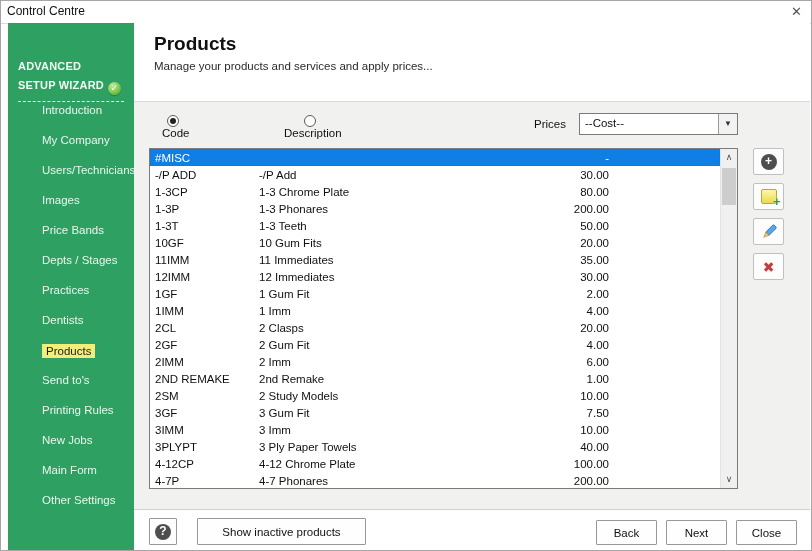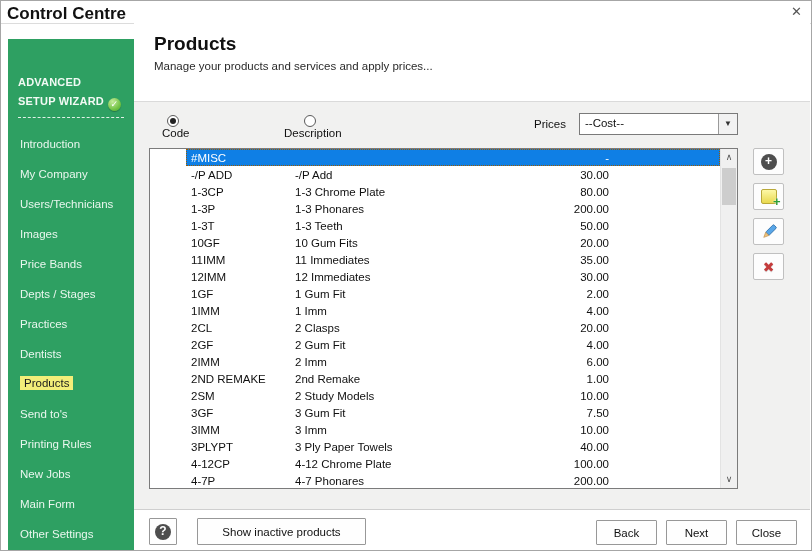--- a/index.html
+++ b/index.html
@@ -1,32 +1,32 @@
 <!DOCTYPE html>
 <html><head>
 <meta charset="utf-8">
 <style>
   html,body{margin:0;padding:0;background:#e8e8e8;}
   body{font-family:"Liberation Sans","DejaVu Sans",sans-serif;-webkit-font-smoothing:antialiased;}
   .window{position:relative;width:812px;height:551px;background:#ffffff;border:1px solid #a6a6a6;box-sizing:border-box;overflow:hidden;}
 
   
   .titlebar{position:absolute;left:0;top:0;right:0;height:22px;background:#ffffff;border-bottom:1px solid #dcdcdc;}
-  .titlebar .title{position:absolute;left:6px;top:3px;font-size:17px;color:#111;font-weight:bold;}
+  .titlebar .title{position:absolute;left:6px;top:3px;font-size:12px;color:#111;}
   .titlebar .close{position:absolute;right:9px;top:2px;font-size:13px;color:#555;cursor:default;line-height:18px;}
 
   
-  .sidebar{position:absolute;left:7px;top:22px;bottom:0;width:126px;background:#2ea062;color:#e9f6ee;box-sizing:border-box;margin-top:16px;}
+  .sidebar{position:absolute;left:7px;top:22px;bottom:0;width:126px;background:#2ea062;color:#e9f6ee;box-sizing:border-box;}
   .sb-head{margin:34px 0 0 10px;font-size:11px;font-weight:bold;letter-spacing:.2px;color:#f2faf4;}
   .sb-head .line{line-height:19px;white-space:nowrap;}
   .badge{display:inline-block;width:13px;height:13px;margin-left:4px;border-radius:50%;
          background:radial-gradient(circle at 35% 28%,#c4ec9a,#69bd3c 70%);color:#fff;
          font-size:9px;line-height:13px;text-align:center;vertical-align:-2px;box-shadow:0 1px 1px rgba(0,0,0,.25);}
   .sb-sep{margin:6px 10px 2px 10px;border-top:1px dashed rgba(255,255,255,.85);height:0;}
-  .sb-item{height:30px;display:flex;align-items:flex-end;padding-left:12px;font-size:11.5px;cursor:default;}
+  .sb-item{height:30px;display:flex;align-items:flex-start;padding-left:34px;font-size:11.5px;cursor:default;}
   .sb-item .lbl{color:#e9f6ee;}
   .sb-item.active .lbl{background:#f3ee79;color:#1c1c1c;padding:1px 4px;}
 
   
   .header{position:absolute;left:133px;top:22px;right:1px;height:78px;background:#ffffff;}
   .header h1{margin:10px 0 0 20px;font-size:19px;font-weight:bold;color:#101010;}
   .header .sub{margin:5px 0 0 20px;font-size:11.5px;color:#2b2b2b;}
 
   
   .panel{position:absolute;left:133px;top:100px;right:1px;height:408px;background:#f1f1f0;border-top:1px solid #dadada;box-sizing:border-box;}
@@ -38,21 +38,21 @@
   .radio-desc{left:150px;}
 
   .prices-label{position:absolute;left:400px;top:16px;font-size:11.5px;color:#111;}
   .combo{position:absolute;left:445px;top:11px;width:159px;height:22px;background:#fff;border:1px solid #7a7a7a;box-sizing:border-box;font-size:11.5px;color:#111;cursor:default;}
   .combo .val{position:absolute;left:5px;top:3px;}
   .combo .arrow{position:absolute;right:0;top:0;bottom:0;width:18px;border-left:1px solid #9a9a9a;background:#f2f2f2;text-align:center;font-size:8px;color:#333;line-height:20px;}
 
   
   .listbox{position:absolute;left:15px;top:46px;width:589px;height:341px;background:#fff;border:1px solid #7b7b7b;box-sizing:border-box;overflow:hidden;}
   .rows{position:absolute;left:0;top:0;right:17px;}
-  .row{height:17px;display:flex;align-items:center;font-size:11.5px;color:#101010;cursor:default;margin-left:36px;}
+  .row{height:17px;display:flex;align-items:center;font-size:11.5px;color:#101010;cursor:default;}
   .row .c-code{width:104px;padding-left:5px;white-space:nowrap;overflow:hidden;}
   .row .c-desc{flex:1;white-space:nowrap;overflow:hidden;}
   .row .c-price{width:120px;text-align:right;margin-right:111px;}
   .row.selected{background:#0f7fe5;color:#ffffff;outline:1px dotted #9a5a00;outline-offset:-1px;}
 
   .scrollbar{position:absolute;right:0;top:0;bottom:0;width:17px;background:#f0f0f0;border-left:1px solid #e3e3e3;box-sizing:border-box;}
   .scroll-btn{position:absolute;left:0;width:16px;height:17px;text-align:center;font-size:9px;color:#505050;line-height:17px;cursor:default;}
   .scroll-up{top:0;}
   .scroll-down{bottom:0;}
   .scroll-thumb{position:absolute;left:1px;top:19px;width:14px;height:37px;background:#cdcdcd;cursor:default;}

